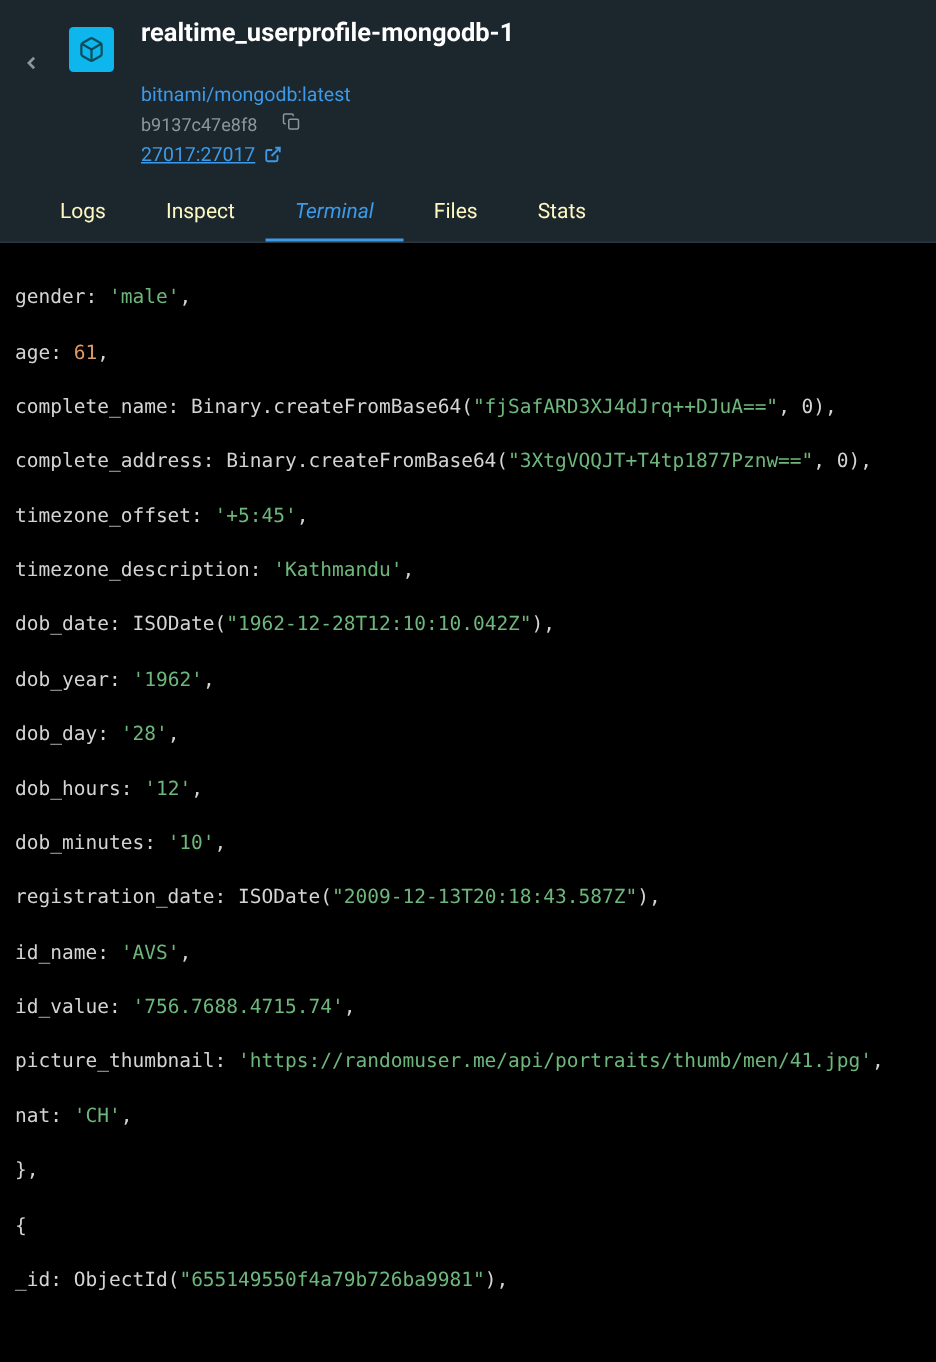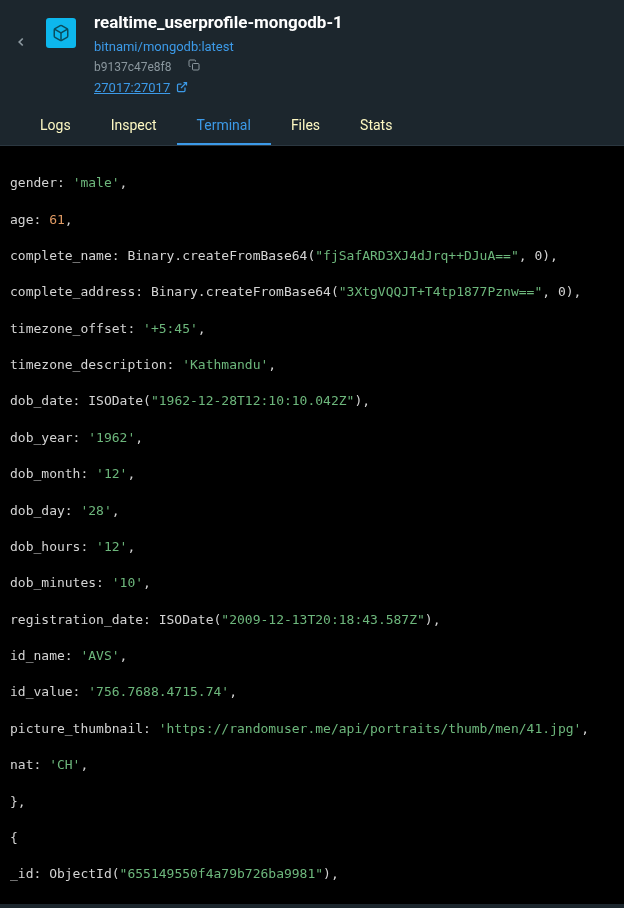--- a/index.html
+++ b/index.html
@@ -26,41 +26,42 @@
       background: #0db7ed;
       border-radius: 3px;
       width: 30px;
       height: 30px;
       display: flex;
       align-items: center;
       justify-content: center;
       margin-top: 6px;
     }
     .header-info { flex: 1; }
-    .container-name { color: #fff; font-weight: 700; font-size: 17px; margin-bottom: 4px; }
+    .container-name { color: #fff; font-weight: 700; font-size: 17px; margin-bottom: 20px; }
     .image-link { color: #3c9ae8; font-size: 13px; }
     .hash-row { display: flex; align-items: center; gap: 16px; margin-top: 4px; color: #8b979e; font-size: 12px; }
     .port-row { margin-top: 4px; display: flex; align-items: center; gap: 6px; }
     .port-link { color: #3c9ae8; text-decoration: underline; font-size: 13px; }
     .tabs {
       display: flex;
       gap: 0;
       padding: 0 20px;
       border-bottom: 1px solid #2b3740;
     }
     .tab {
       padding: 10px 20px;
       color: #fef9c3;
       cursor: pointer;
       font-size: 14px;
       border-bottom: 2px solid transparent;
     }
     .tab.active {
       color: #3c9ae8;
       border-bottom-color: #3c9ae8;
+      font-style: italic;
     }
     .terminal {
       background: #000;
       font-family: 'Consolas', 'Monaco', monospace;
       font-size: 13px;
       line-height: 1.4;
       padding: 10px 0;
       height: calc(100% - 150px);
       overflow: auto;
       white-space: pre;
@@ -127,21 +128,20 @@
 
 <div class="terminal">
 <div class="line i2"><span class="key">gender:</span> <span class="str">'male'</span><span>,</span></div>
 <div class="line i2"><span class="key">age:</span> <span class="num">61</span><span>,</span></div>
 <div class="line i2"><span class="key">complete_name:</span> <span class="fn">Binary.createFromBase64(</span><span class="str">"fjSafARD3XJ4dJrq++DJuA=="</span><span>, 0),</span></div>
 <div class="line i2"><span class="key">complete_address:</span> <span class="fn">Binary.createFromBase64(</span><span class="str">"3XtgVQQJT+T4tp1877Pznw=="</span><span>, 0),</span></div>
 <div class="line i2"><span class="key">timezone_offset:</span> <span class="str">'+5:45'</span><span>,</span></div>
 <div class="line i2"><span class="key">timezone_description:</span> <span class="str">'Kathmandu'</span><span>,</span></div>
 <div class="line i2"><span class="key">dob_date:</span> <span class="fn">ISODate(</span><span class="str">"1962-12-28T12:10:10.042Z"</span><span>),</span></div>
 <div class="line i2"><span class="key">dob_year:</span> <span class="str">'1962'</span><span>,</span></div>
-<div class="line i2"><span class="key">dob_month:</span> <span class="str">'12'</span><span>,</span></div>
 <div class="line i2"><span class="key">dob_day:</span> <span class="str">'28'</span><span>,</span></div>
 <div class="line i2"><span class="key">dob_hours:</span> <span class="str">'12'</span><span>,</span></div>
 <div class="line i2"><span class="key">dob_minutes:</span> <span class="str">'10'</span><span>,</span></div>
 <div class="line i2"><span class="key">registration_date:</span> <span class="fn">ISODate(</span><span class="str">"2009-12-13T20:18:43.587Z"</span><span>),</span></div>
 <div class="line i2"><span class="key">id_name:</span> <span class="str">'AVS'</span><span>,</span></div>
 <div class="line i2"><span class="key">id_value:</span> <span class="str">'756.7688.4715.74'</span><span>,</span></div>
 <div class="line i2"><span class="key">picture_thumbnail:</span> <span class="str">'https://randomuser.me/api/portraits/thumb/men/41.jpg'</span><span>,</span></div>
 <div class="line i2"><span class="key">nat:</span> <span class="str">'CH'</span><span>,</span></div>
 <div class="line i1">},</div>
 <div class="line i1">{</div>

